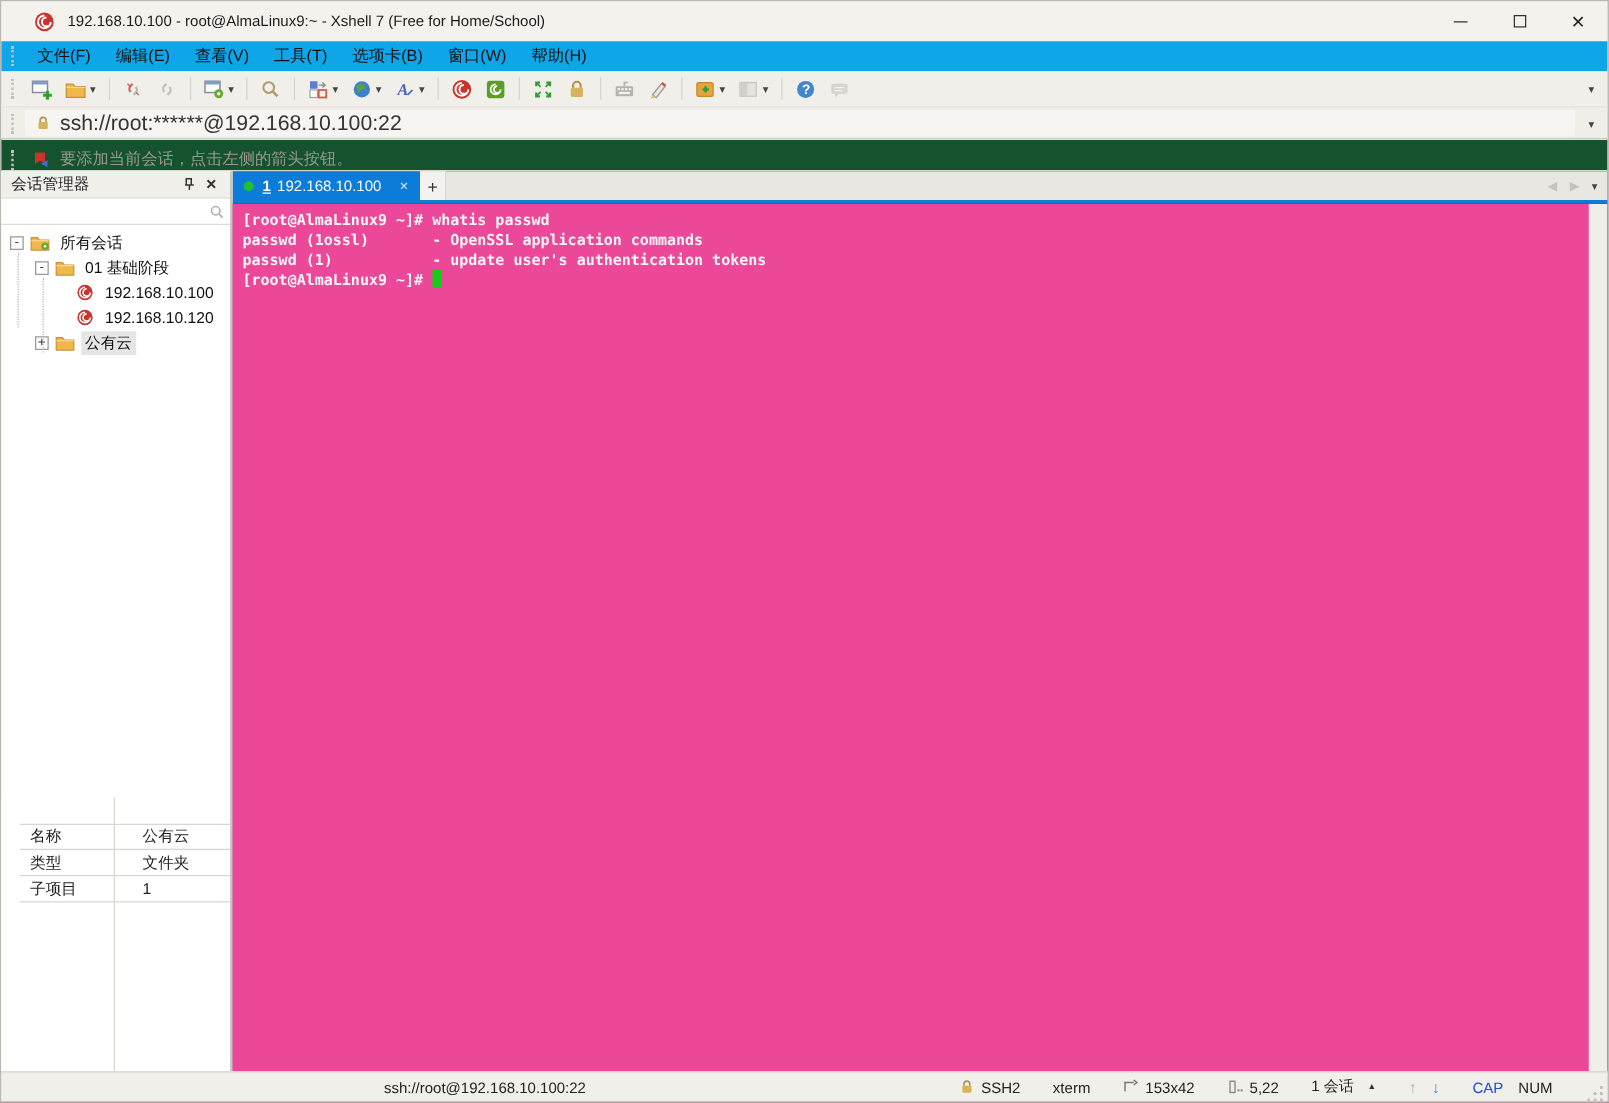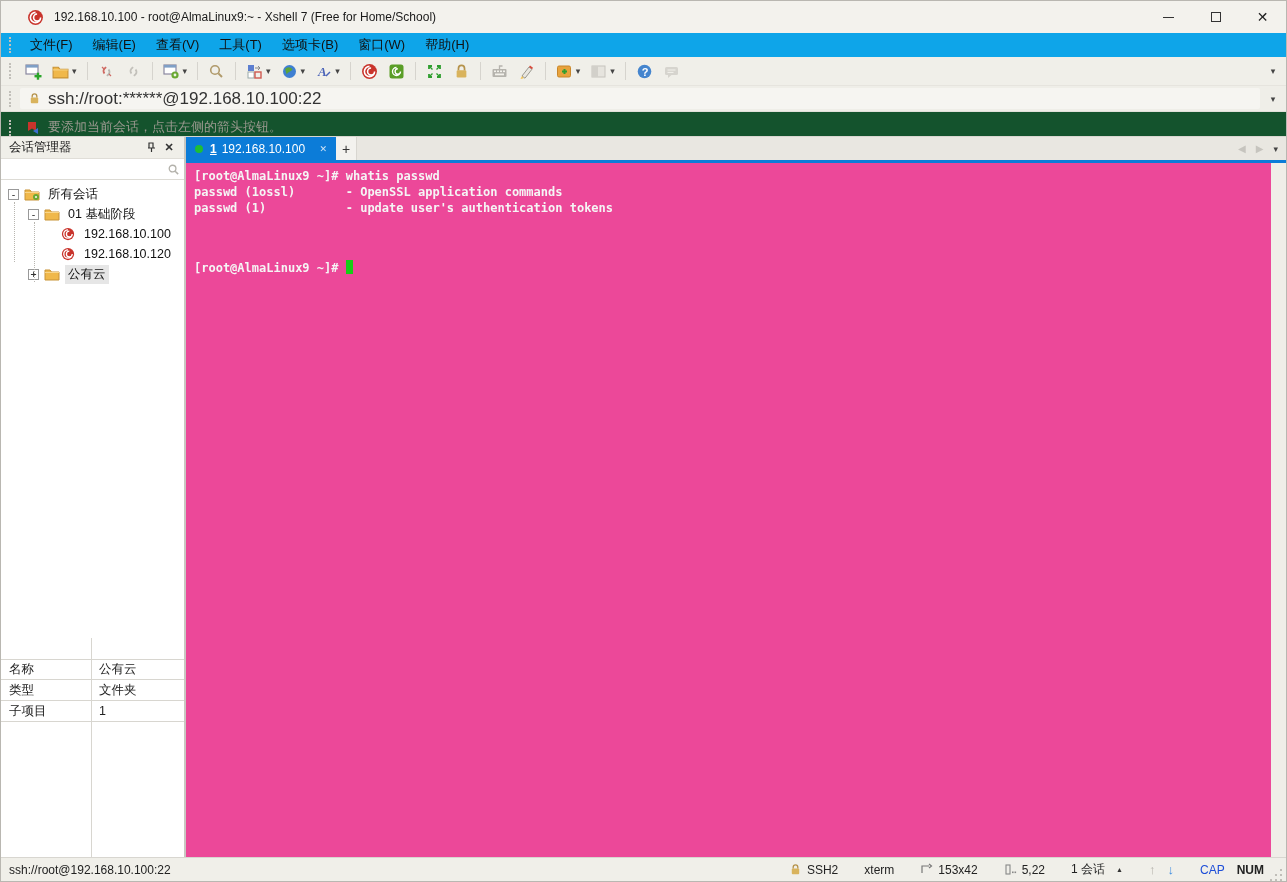--- a/index.html
+++ b/index.html
@@ -53,21 +53,21 @@
   .tree-row { height:20px; display:flex; align-items:center; font-size:12.5px; color:#111; }
   .expander { width:11px; height:11px; border:1px solid #999; background:#fff; color:#333;
     font-size:10px; line-height:9px; text-align:center; margin-right:5px; flex:0 0 auto; font-family:"DejaVu Sans Mono", monospace; }
   .exp-space { width:16px; flex:0 0 auto; }
   .tree-icon { width:16px; height:14px; margin-right:5px; flex:0 0 auto; }
   .tree-label { padding:1px 3px; }
   .tree-label.selected { background:#e6e6e6; }
   
   .prop-grid { position:absolute; top:501px; left:0; right:0; bottom:0; background:#fff; }
   .prop-grid::before { content:""; position:absolute; left:90px; top:0; bottom:0; width:1px; background:#d8d6d0; }
-  .prop-rows { position:absolute; top:21px; left:0; right:0; }
+  .prop-rows { position:absolute; top:21px; left:15px; right:0; }
   .prop-row { height:21px; display:flex; border-bottom:1px solid #d8d6d0; font-size:12.5px; align-items:center; }
   .prop-row:first-child { border-top:1px solid #d8d6d0; }
   .prop-name { width:90px; padding-left:8px; flex:0 0 auto; }
   .prop-value { padding-left:8px; }
   
   .content { flex:1; display:flex; flex-direction:column; background:#000; min-width:0; }
   .tabbar { height:23px; background:#e9e7e1; display:flex; align-items:stretch; }
   .tab { width:150px; background:#0c7cd8; color:#fff; display:flex; align-items:center; padding:0 6px 0 9px; font-size:12px; }
   .tab-dot { width:8px; height:8px; border-radius:50%; background:#1fbe35; margin-right:7px; flex:0 0 auto; }
   .tab-num { text-decoration:underline; margin-right:5px; font-weight:bold; }
@@ -75,35 +75,35 @@
   .tab-close { font-size:9px; color:#cfe3f5; padding:2px 3px; }
   .tab-new { width:21px; background:#f3f2ee; border-right:1px solid #d8d6d0; display:flex; align-items:center; justify-content:center; font-size:14px; color:#333; }
   .tab-spacer { flex:1; }
   .tab-nav { display:flex; align-items:center; padding-right:8px; gap:10px; }
   .nav-arrow { font-size:10px; color:#c6c4be; }
   .nav-menu { font-size:9px; color:#444; }
   .blue-line { height:3px; background:#0c7cd8; }
   .terminal { position:relative; flex:1; background:#ec4899; padding:5px 0 0 8px; overflow:hidden; }
   .term-line { font-family:"DejaVu Sans Mono", monospace; font-size:12px; line-height:16px;
     font-weight:bold; color:#f5f5f5; white-space:pre; }
-  .prompt-line { display:flex;margin-top:44px; }
+  .prompt-line { display:flex; }
   .cursor { display:inline-block; width:7px; height:14px; background:#17cc17; vertical-align:-2px; }
   .term-scrollbar { position:absolute; top:0; right:0; bottom:0; width:15px; background:#f0eee8; }
   
   .statusbar { position:absolute; left:0; right:0; bottom:0; height:24px; background:#f0efe9;
     border-top:1px solid #d8d6d0; display:flex; align-items:center; font-size:12px; color:#222; }
-  .sb-left { padding-left:8px; flex:1; }
+  .sb-left { padding-left:8px; flex:1;text-align:center; }
   .sb-seg { display:flex; align-items:center; margin-right:26px; gap:5px; }
   .sb-seg svg { width:13px; height:13px; }
   .sb-popup-arrow { font-size:7px; color:#333; margin-left:6px; }
   .sb-arrow { font-size:13px; font-weight:bold; line-height:1; }
   .sb-arrow.up { color:#b5b3ad; }
   .sb-arrow.down { color:#3d8de0; }
   .sb-cap { color:#1d4ed8; margin-right:12px; }
-  .sb-num { color:#222; font-weight:bold; margin-right:6px; }
+  .sb-num { color:#222; font-weight:normal; margin-right:28px; }
   .sb-grip { width:14px; height:14px; margin:6px 2px 0 0; align-self:flex-end;
     background:
       radial-gradient(circle at 11px 3px, #c0beb8 1.2px, transparent 1.4px),
       radial-gradient(circle at 11px 8px, #c0beb8 1.2px, transparent 1.4px),
       radial-gradient(circle at 6px 8px,  #c0beb8 1.2px, transparent 1.4px),
       radial-gradient(circle at 11px 13px,#c0beb8 1.2px, transparent 1.4px),
       radial-gradient(circle at 6px 13px, #c0beb8 1.2px, transparent 1.4px),
       radial-gradient(circle at 1px 13px, #c0beb8 1.2px, transparent 1.4px);
   }
 </style>

